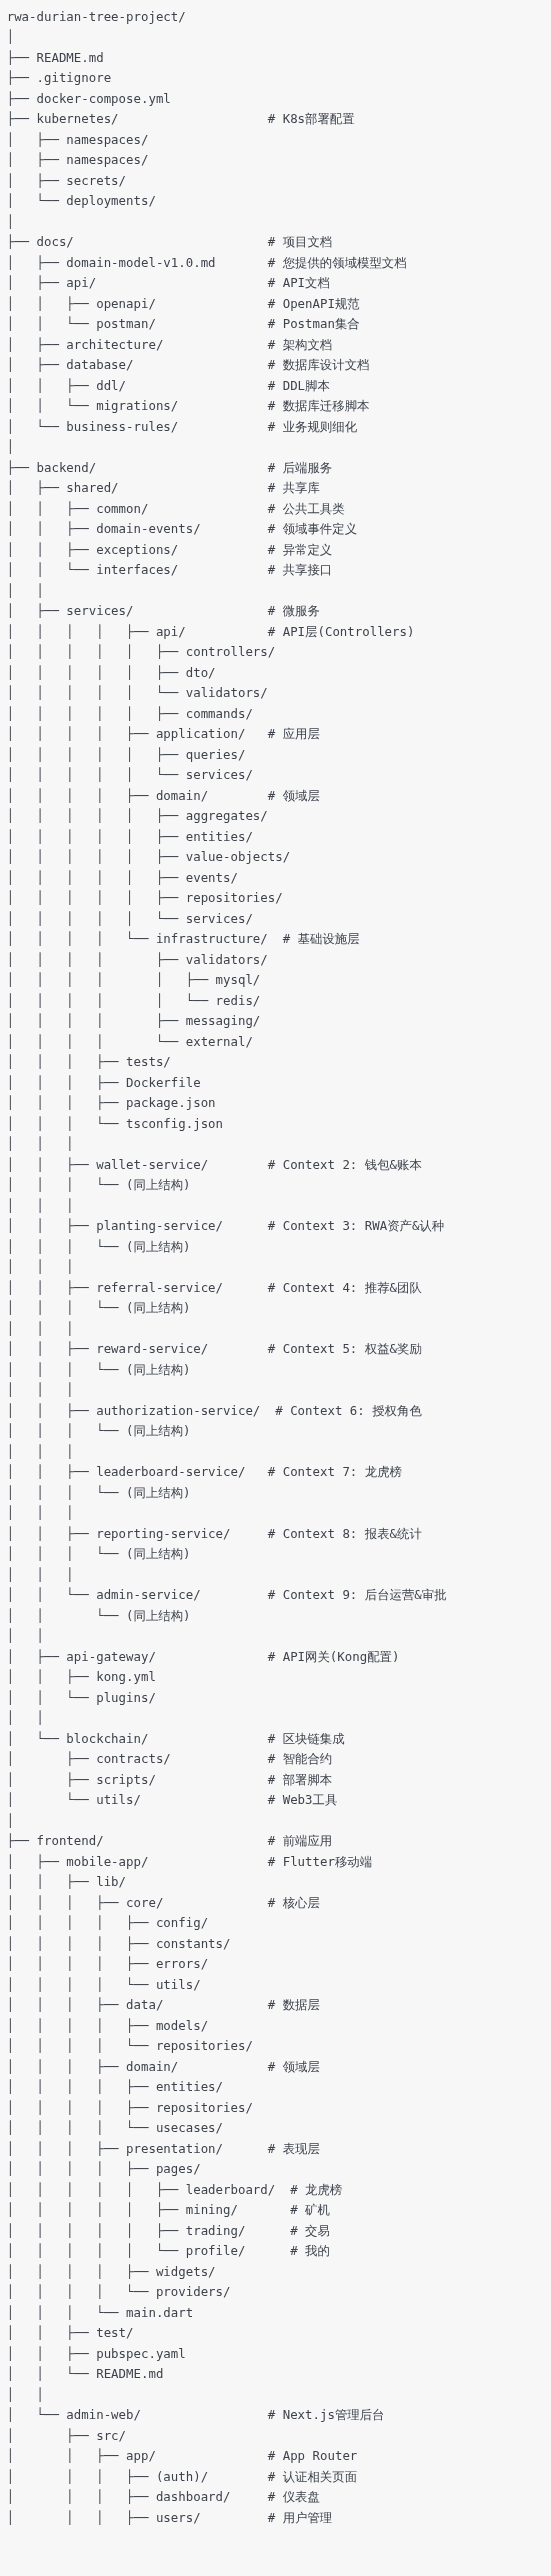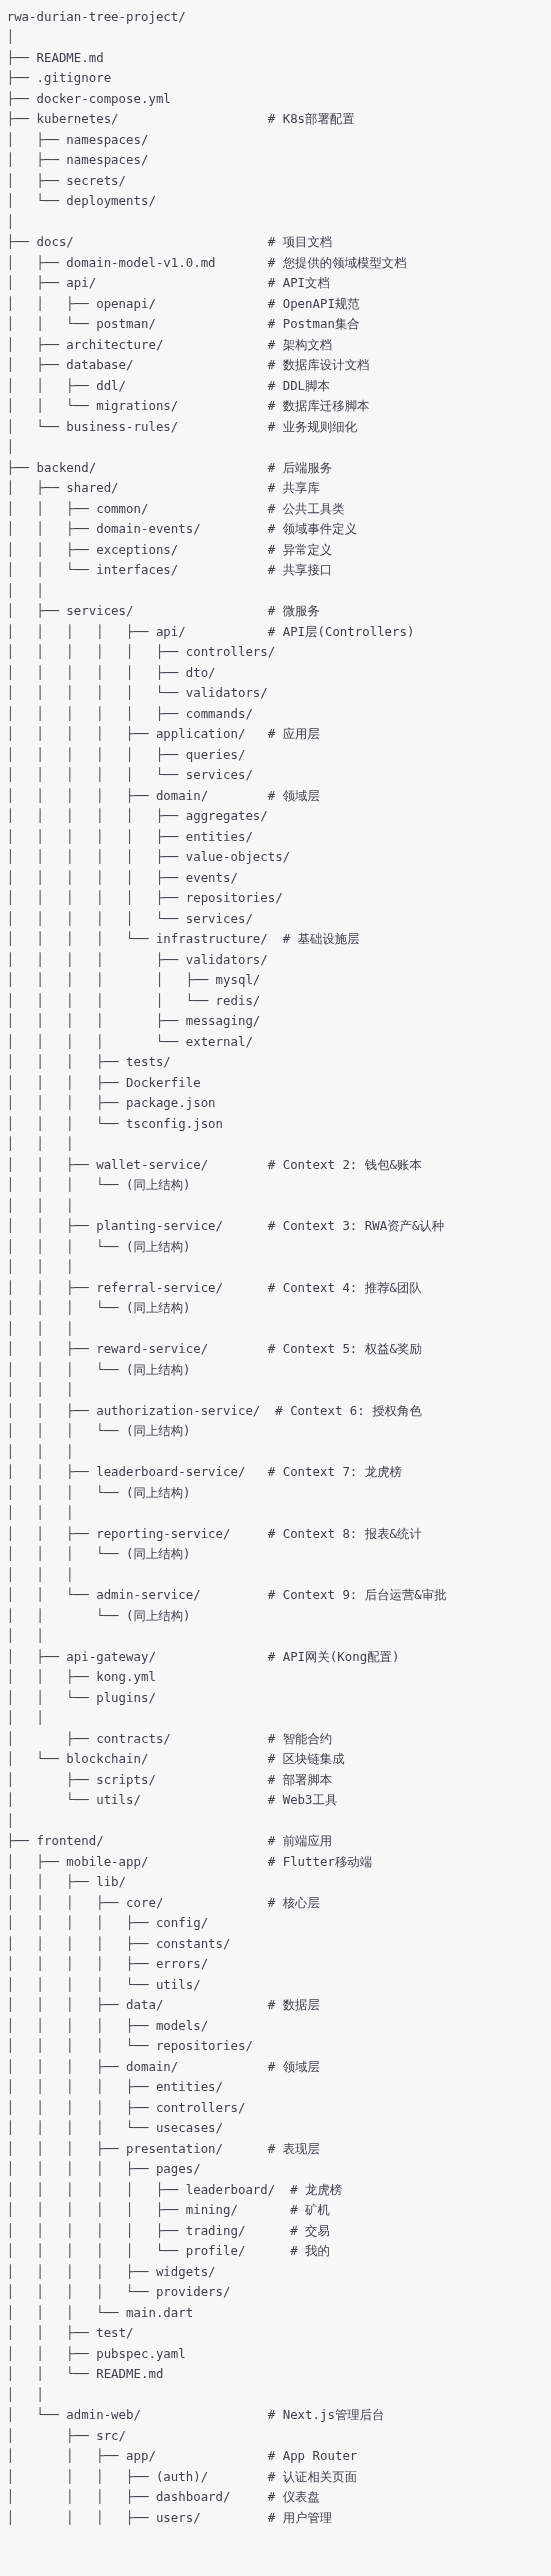--- a/index.html
+++ b/index.html
@@ -106,39 +106,39 @@
     <div class="row">│   │   ├── reporting-service/     # Context 8: 报表&amp;统计</div>
     <div class="row">│   │   │   └── (同上结构)</div>
     <div class="row">│   │   │</div>
     <div class="row">│   │   └── admin-service/         # Context 9: 后台运营&amp;审批</div>
     <div class="row">│   │       └── (同上结构)</div>
     <div class="row">│   │</div>
     <div class="row">│   ├── api-gateway/               # API网关(Kong配置)</div>
     <div class="row">│   │   ├── kong.yml</div>
     <div class="row">│   │   └── plugins/</div>
     <div class="row">│   │</div>
+    <div class="row">│   └── blockchain/                # 区块链集成</div>
     <div class="row">│       ├── contracts/             # 智能合约</div>
-    <div class="row">│   └── blockchain/                # 区块链集成</div>
     <div class="row">│       ├── scripts/               # 部署脚本</div>
     <div class="row">│       └── utils/                 # Web3工具</div>
     <div class="row">│</div>
     <div class="row">├── frontend/                      # 前端应用</div>
     <div class="row">│   ├── mobile-app/                # Flutter移动端</div>
     <div class="row">│   │   ├── lib/</div>
     <div class="row">│   │   │   ├── core/              # 核心层</div>
     <div class="row">│   │   │   │   ├── config/</div>
     <div class="row">│   │   │   │   ├── constants/</div>
     <div class="row">│   │   │   │   ├── errors/</div>
     <div class="row">│   │   │   │   └── utils/</div>
     <div class="row">│   │   │   ├── data/              # 数据层</div>
     <div class="row">│   │   │   │   ├── models/</div>
     <div class="row">│   │   │   │   └── repositories/</div>
     <div class="row">│   │   │   ├── domain/            # 领域层</div>
     <div class="row">│   │   │   │   ├── entities/</div>
-    <div class="row">│   │   │   │   ├── controllers/</div>
+    <div class="row">│   │   │   │   ├── repositories/</div>
     <div class="row">│   │   │   │   └── usecases/</div>
     <div class="row">│   │   │   ├── presentation/      # 表现层</div>
     <div class="row">│   │   │   │   ├── pages/</div>
     <div class="row">│   │   │   │   │   ├── leaderboard/  # 龙虎榜</div>
     <div class="row">│   │   │   │   │   ├── mining/       # 矿机</div>
     <div class="row">│   │   │   │   │   ├── trading/      # 交易</div>
     <div class="row">│   │   │   │   │   └── profile/      # 我的</div>
     <div class="row">│   │   │   │   ├── widgets/</div>
     <div class="row">│   │   │   │   └── providers/</div>
     <div class="row">│   │   │   └── main.dart</div>

